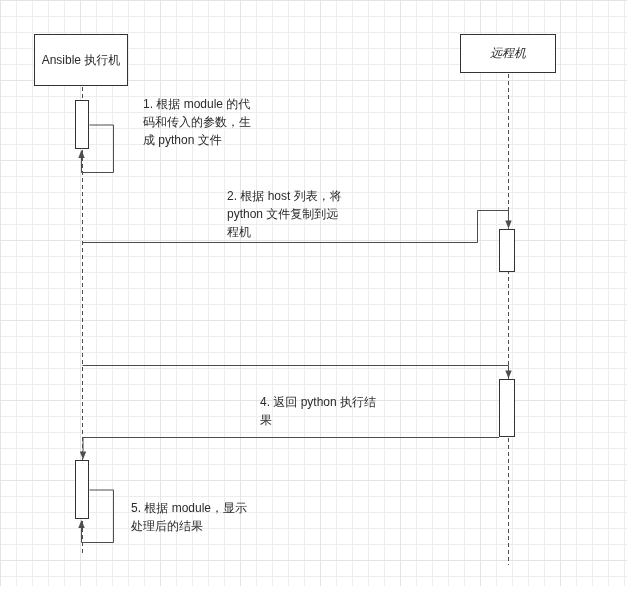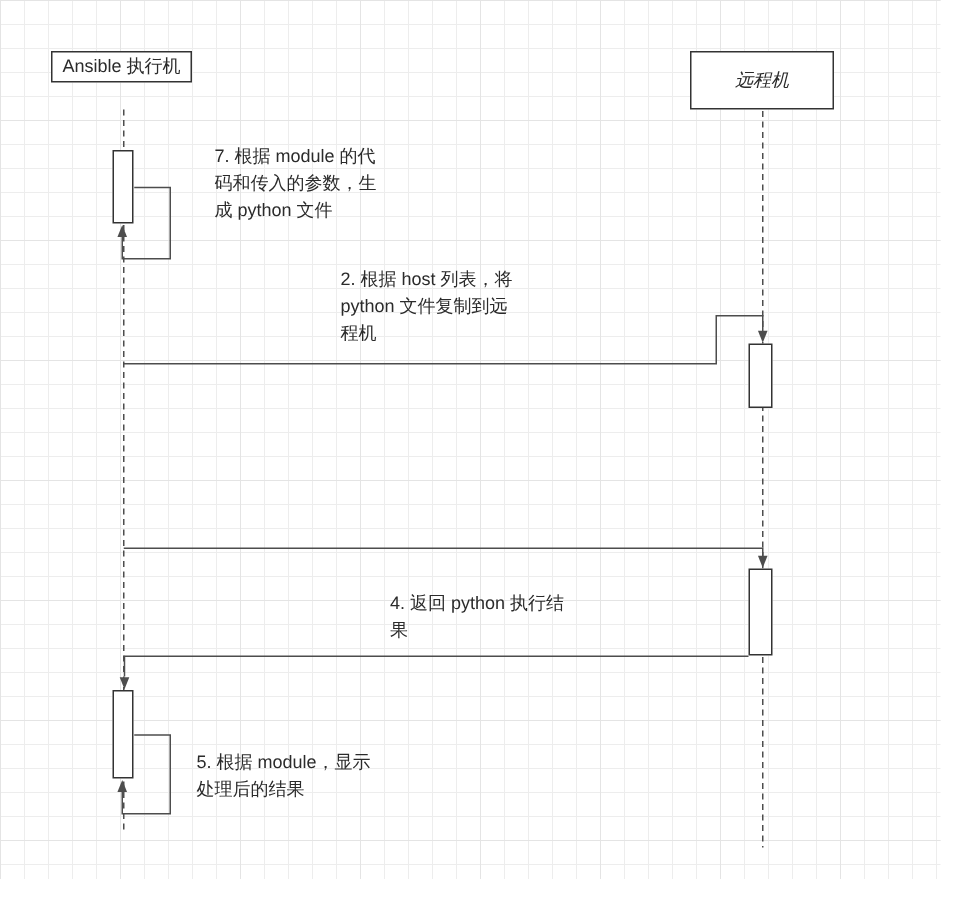--- a/index.html
+++ b/index.html
@@ -26,36 +26,36 @@
   svg.wires{position:absolute;left:0;top:0;width:641px;height:600px;}
   .lifeline{stroke:var(--message-line);stroke-width:1;stroke-dasharray:4 3;fill:none;}
   .msg{stroke:var(--message-line);stroke-width:1;fill:none;}
   .arrow{fill:var(--message-line);stroke:none;}
   .actor-box{
     position:absolute;background:var(--background);
     border:1px solid var(--shape-border);
     display:flex;align-items:center;justify-content:center;
     font-size:12px;color:var(--text);
   }
-  .actor-ansible{left:34px;top:34px;width:94px;height:21px;}
+  .actor-ansible{left:34px;top:34px;width:94px;height:52px;}
   .actor-remote{left:460px;top:34px;width:96px;height:39px;font-style:italic;}
   .activation{
     position:absolute;background:var(--background);
     border:1px solid var(--shape-border);
   }
   .act-a1{left:75px;top:100px;width:14px;height:49px;}
   .act-a2{left:75px;top:460px;width:14px;height:59px;}
   .act-r1{left:499px;top:229px;width:16px;height:43px;}
   .act-r2{left:499px;top:379px;width:16px;height:58px;}
   .msg-label{
     position:absolute;font-size:12px;line-height:18px;
     color:var(--text);white-space:pre-line;
   }
   .lbl-1{left:143px;top:95px;}
-  .lbl-2{left:227px;top:177px;}
+  .lbl-2{left:227px;top:187px;}
   .lbl-3{left:229px;top:296px;}
   .lbl-4{left:260px;top:393px;}
   .lbl-5{left:131px;top:499px;}
 </style>
 </head>
 <body>
 
 <div class="canvas">
   <div class="grid-layer"></div>
 
@@ -85,21 +85,21 @@
   </div>
   <div class="actor-box actor-remote">
     <span>远程机</span>
   </div>
 
   <div class="activation act-a1"></div>
   <div class="activation act-a2"></div>
   <div class="activation act-r1"></div>
   <div class="activation act-r2"></div>
 
-  <div class="msg-label lbl-1">7. 根据 module 的代
+  <div class="msg-label lbl-1">1. 根据 module 的代
 码和传入的参数，生
 成 python 文件</div>
   <div class="msg-label lbl-2">2. 根据 host 列表，将
 python 文件复制到远
 程机</div>
   <div class="msg-label lbl-4">4. 返回 python 执行结
 果</div>
   <div class="msg-label lbl-5">5. 根据 module，显示
 处理后的结果</div>
 </div>

